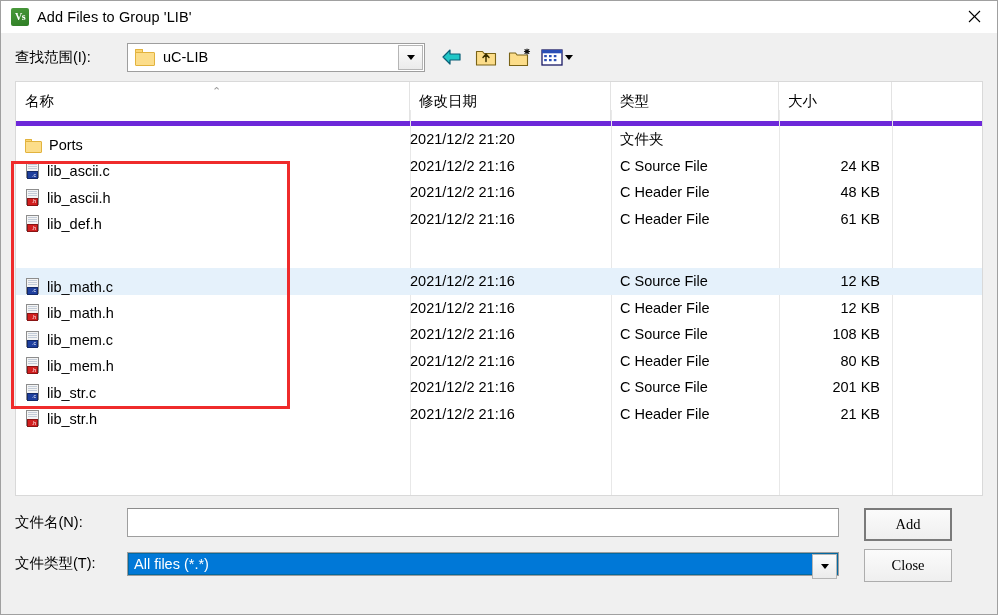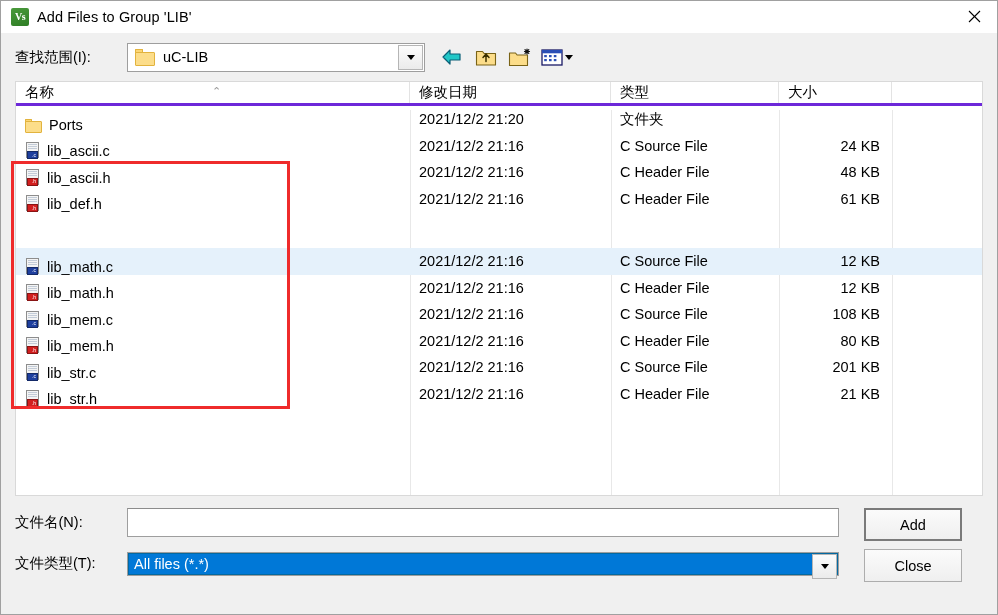--- a/index.html
+++ b/index.html
@@ -124,24 +124,24 @@
   
   .list-outer {
     margin: 0 14px;
     flex: 1 1 auto;
     background: #ffffff;
     border: 1px solid #d9d9d9;
     position: relative;
     overflow: hidden;
   }
   .col-headers {
-    height: 24px;
+    height: 44px;
     display: flex;
     background: #ffffff;
-    border-bottom: 3px solid #6d28d9;
+    border-bottom: 5px solid #6d28d9;
     position: relative;
   }
   .col-headers .ch {
     font-size: 14.5px;
     color: #000;
     display: flex;
     align-items: center;
     padding-left: 9px;
     border-right: 1px solid #e3e3e3;
     position: relative;
@@ -163,21 +163,21 @@
   }
   .row.selected { background: #e5f1fb; margin-top: 36px; }
   .cell {
     display: flex;
     align-items: center;
     height: 100%;
     overflow: hidden;
     white-space: nowrap;
   }
   .cell.name { padding-left: 9px; gap: 7px; align-items: flex-end; }
-  .cell.date { padding-left: 9px; }
+  .cell.date { }
   .cell.type { padding-left: 9px; }
   .cell.size { justify-content: flex-end; padding-right: 12px; }
 
   .vgrid {
     position: absolute;
     top: 28px; bottom: 0;
     width: 1px;
     background: #e8e8e8;
   }
 
@@ -296,30 +296,30 @@
     display: flex;
     align-items: center;
     padding-left: 5px;
   }
   .ftype-combo .combo-arrow {
     right: 1px; top: 1px; width: 25px; height: 25px;
   }
 
   .btn {
     position: absolute;
-    width: 98px;
+    width: 88px;
     height: 33px;
     background: linear-gradient(#fbfbfb,#efefef);
     border: 1px solid #adadad;
     font-size: 14.5px;
     color: #000;
     display: flex;
     align-items: center;
     justify-content: center;
-    font-family: Liberation Sans, sans-serif;
+    font-family: Liberation Serif, serif;
     cursor: default;
   }
   .btn.default {
     border: 2px solid #7a7a7a;
   }
   #add-button { left: 863px; top: 12px; }
   #close-button { left: 863px; top: 53px; }
 </style>
 </head>
 <body>

